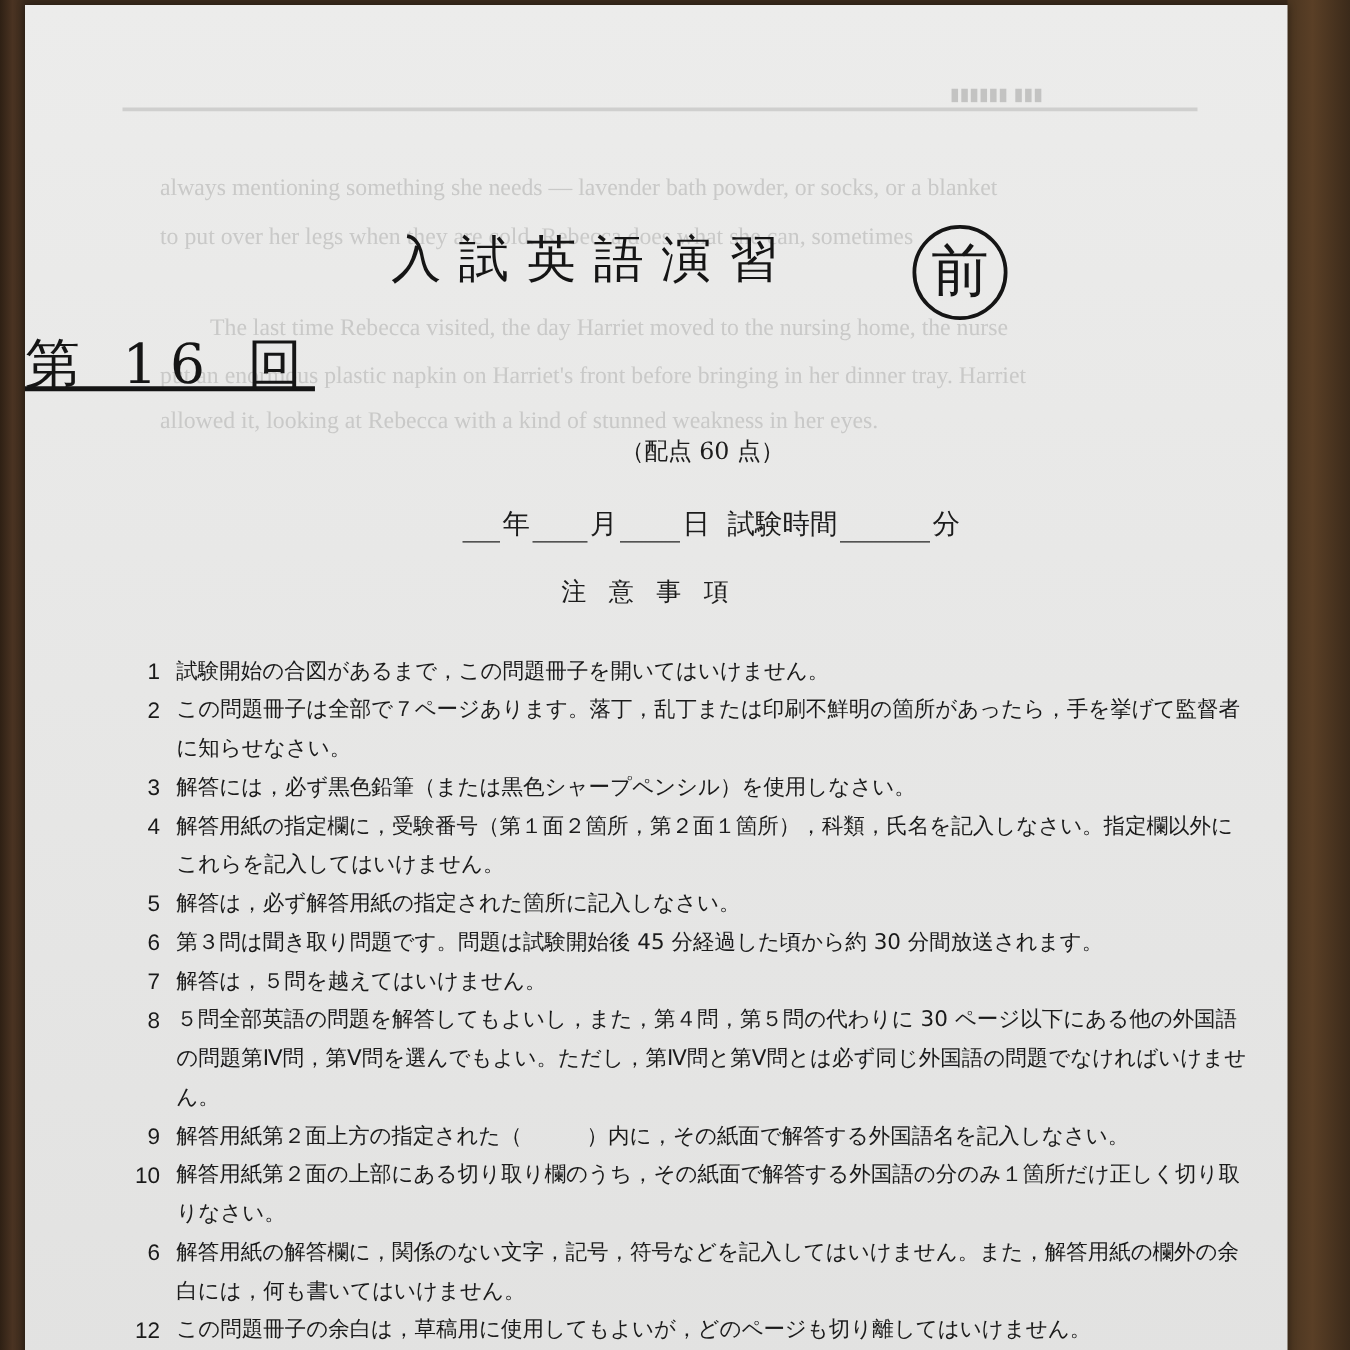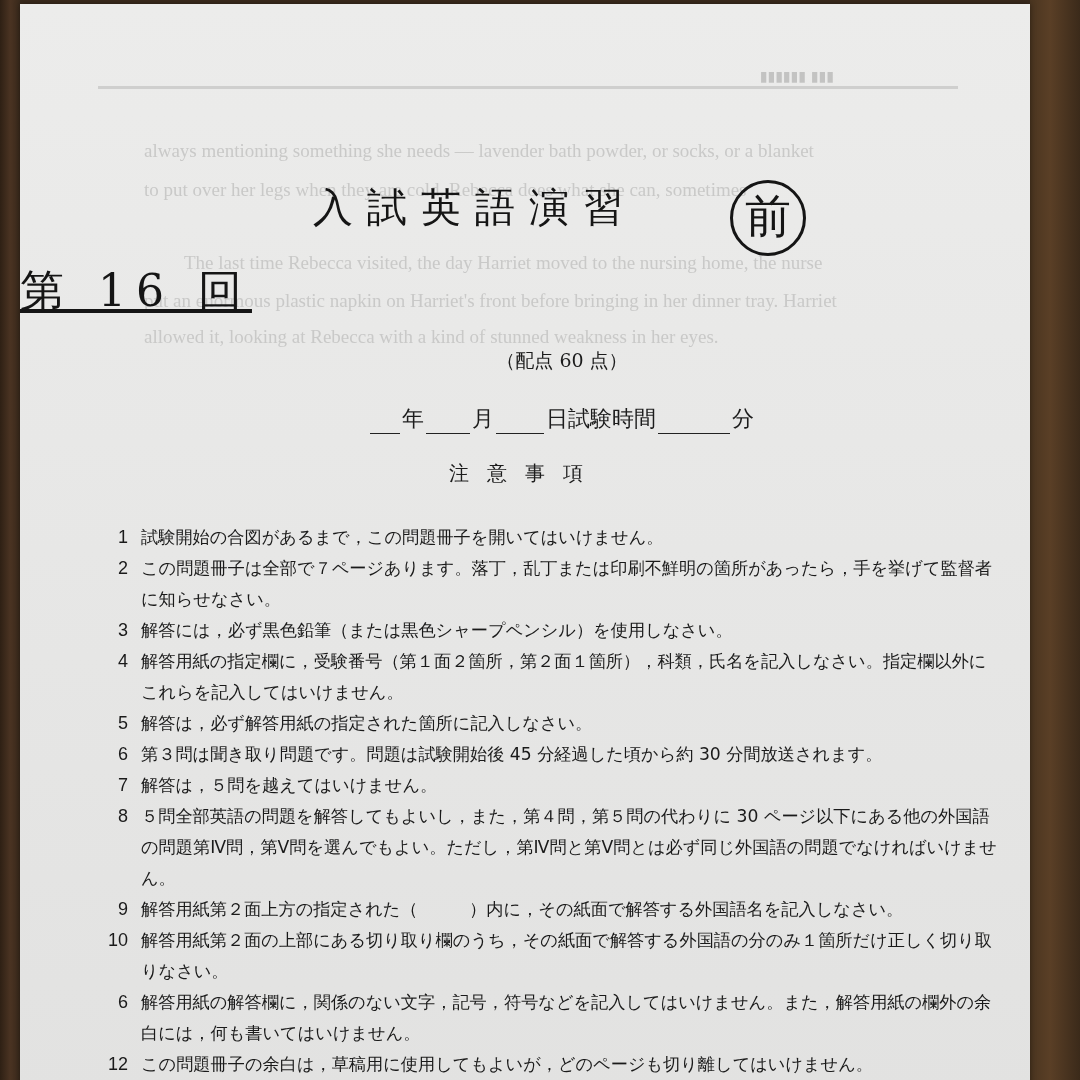--- a/index.html
+++ b/index.html
@@ -15,21 +15,21 @@
     background: linear-gradient(90deg, #4a3520, #5a3f26 40%, #3b2a1a);
   }
   .paper {
     position: absolute; left: 20px; top: 4px; width: 1010px; height: 1090px;
     background: linear-gradient(180deg, #ececeb 0%, #e8e8e7 40%, #e2e2e1 100%);
     box-shadow: 0 0 6px rgba(0,0,0,0.4);
     overflow: hidden;
     color: #1c1c1c;
   }
   
-  .bleed { position: absolute; color: #c9c9c8; font-family: "Liberation Serif", serif; font-size: 19px; white-space: nowrap; margin-left: 16px; }
+  .bleed { position: absolute; color: #c9c9c8; font-family: "Liberation Serif", serif; font-size: 19px; white-space: nowrap; }
   .bleed-rule { position: absolute; left: 78px; top: 82px; width: 860px; height: 3px; background: #cfcfce; }
   .bleed-header { position: absolute; left: 740px; top: 64px; font-size: 14px; color: #c3c3c2; font-family: "DejaVu Sans", sans-serif; font-weight: bold; }
 
   .title-row { position: absolute; left: 0; top: 176px; width: 910px; text-align: center; }
   .title { display: inline-block; font-size: 40px; letter-spacing: 14px; color: #151515; }
   .badge {
     position: absolute; left: 710px; top: 176px; width: 76px; height: 76px;
     border: 3px solid #151515; border-radius: 50%;
     font-size: 46px; line-height: 66px; text-align: center; color: #151515;
   }
@@ -65,21 +65,21 @@
   <div class="session">第 16 回</div>
   <div class="points">（配点 60 点）</div>
 
   <div class="date-row">
     <span class="blank" style="width:30px;"></span>
     <span>年</span>
     <span class="blank" style="width:44px;"></span>
     <span>月</span>
     <span class="blank" style="width:48px;"></span>
     <span>日</span>
-    <span style="">試験時間</span>
+    <span style="margin-left:14px;">試験時間</span>
     <span class="blank" style="width:72px;"></span>
     <span>分</span>
   </div>
 
   <div class="notes-head">注意事項</div>
 
   <div class="notes">
     <div class="note">
         <span class="num">1</span>
         <span class="txt">試験開始の合図があるまで，この問題冊子を開いてはいけません。</span>

